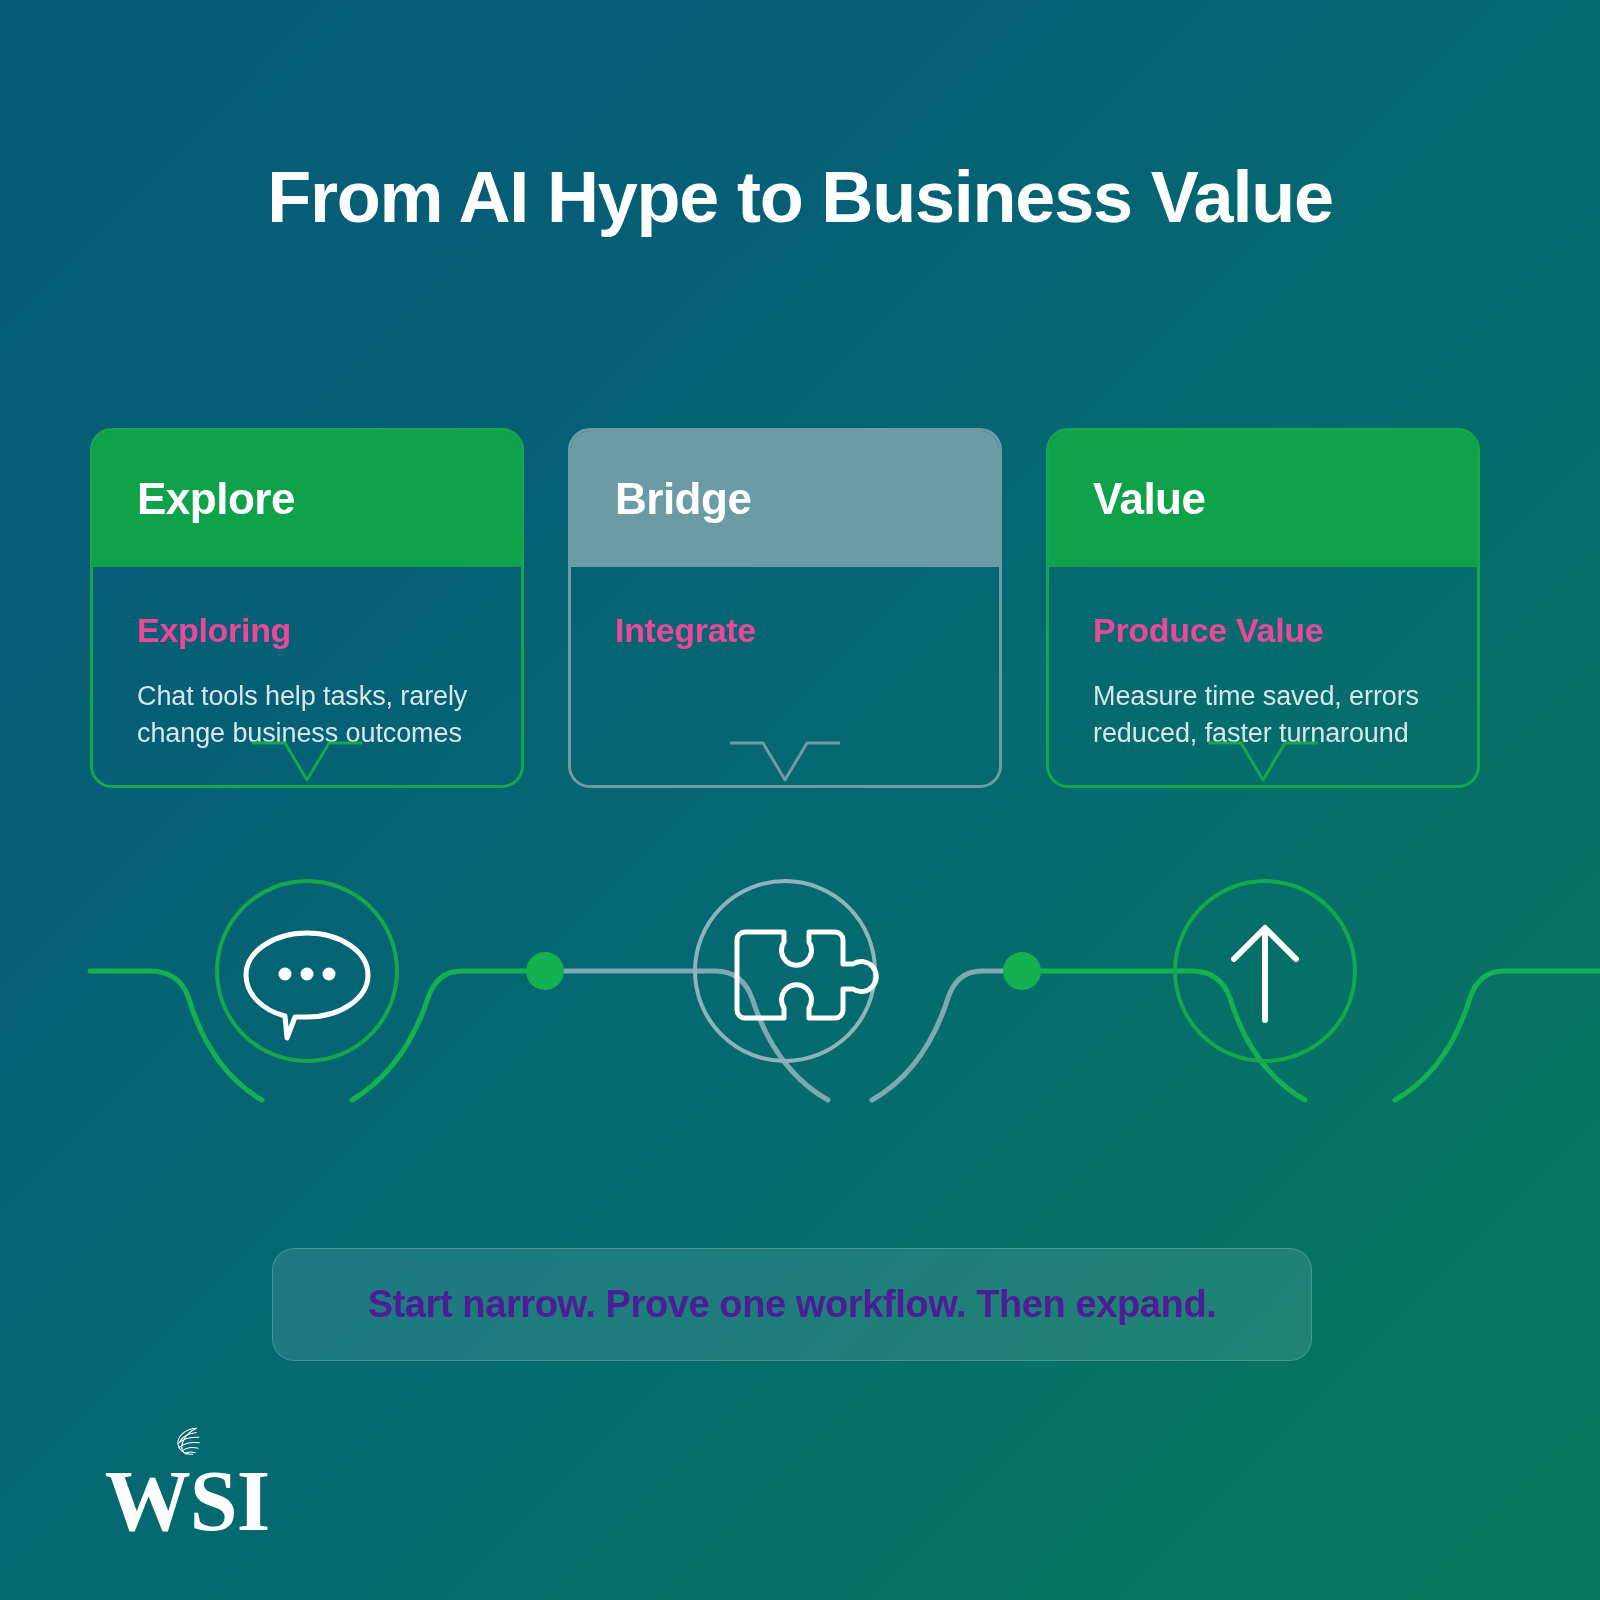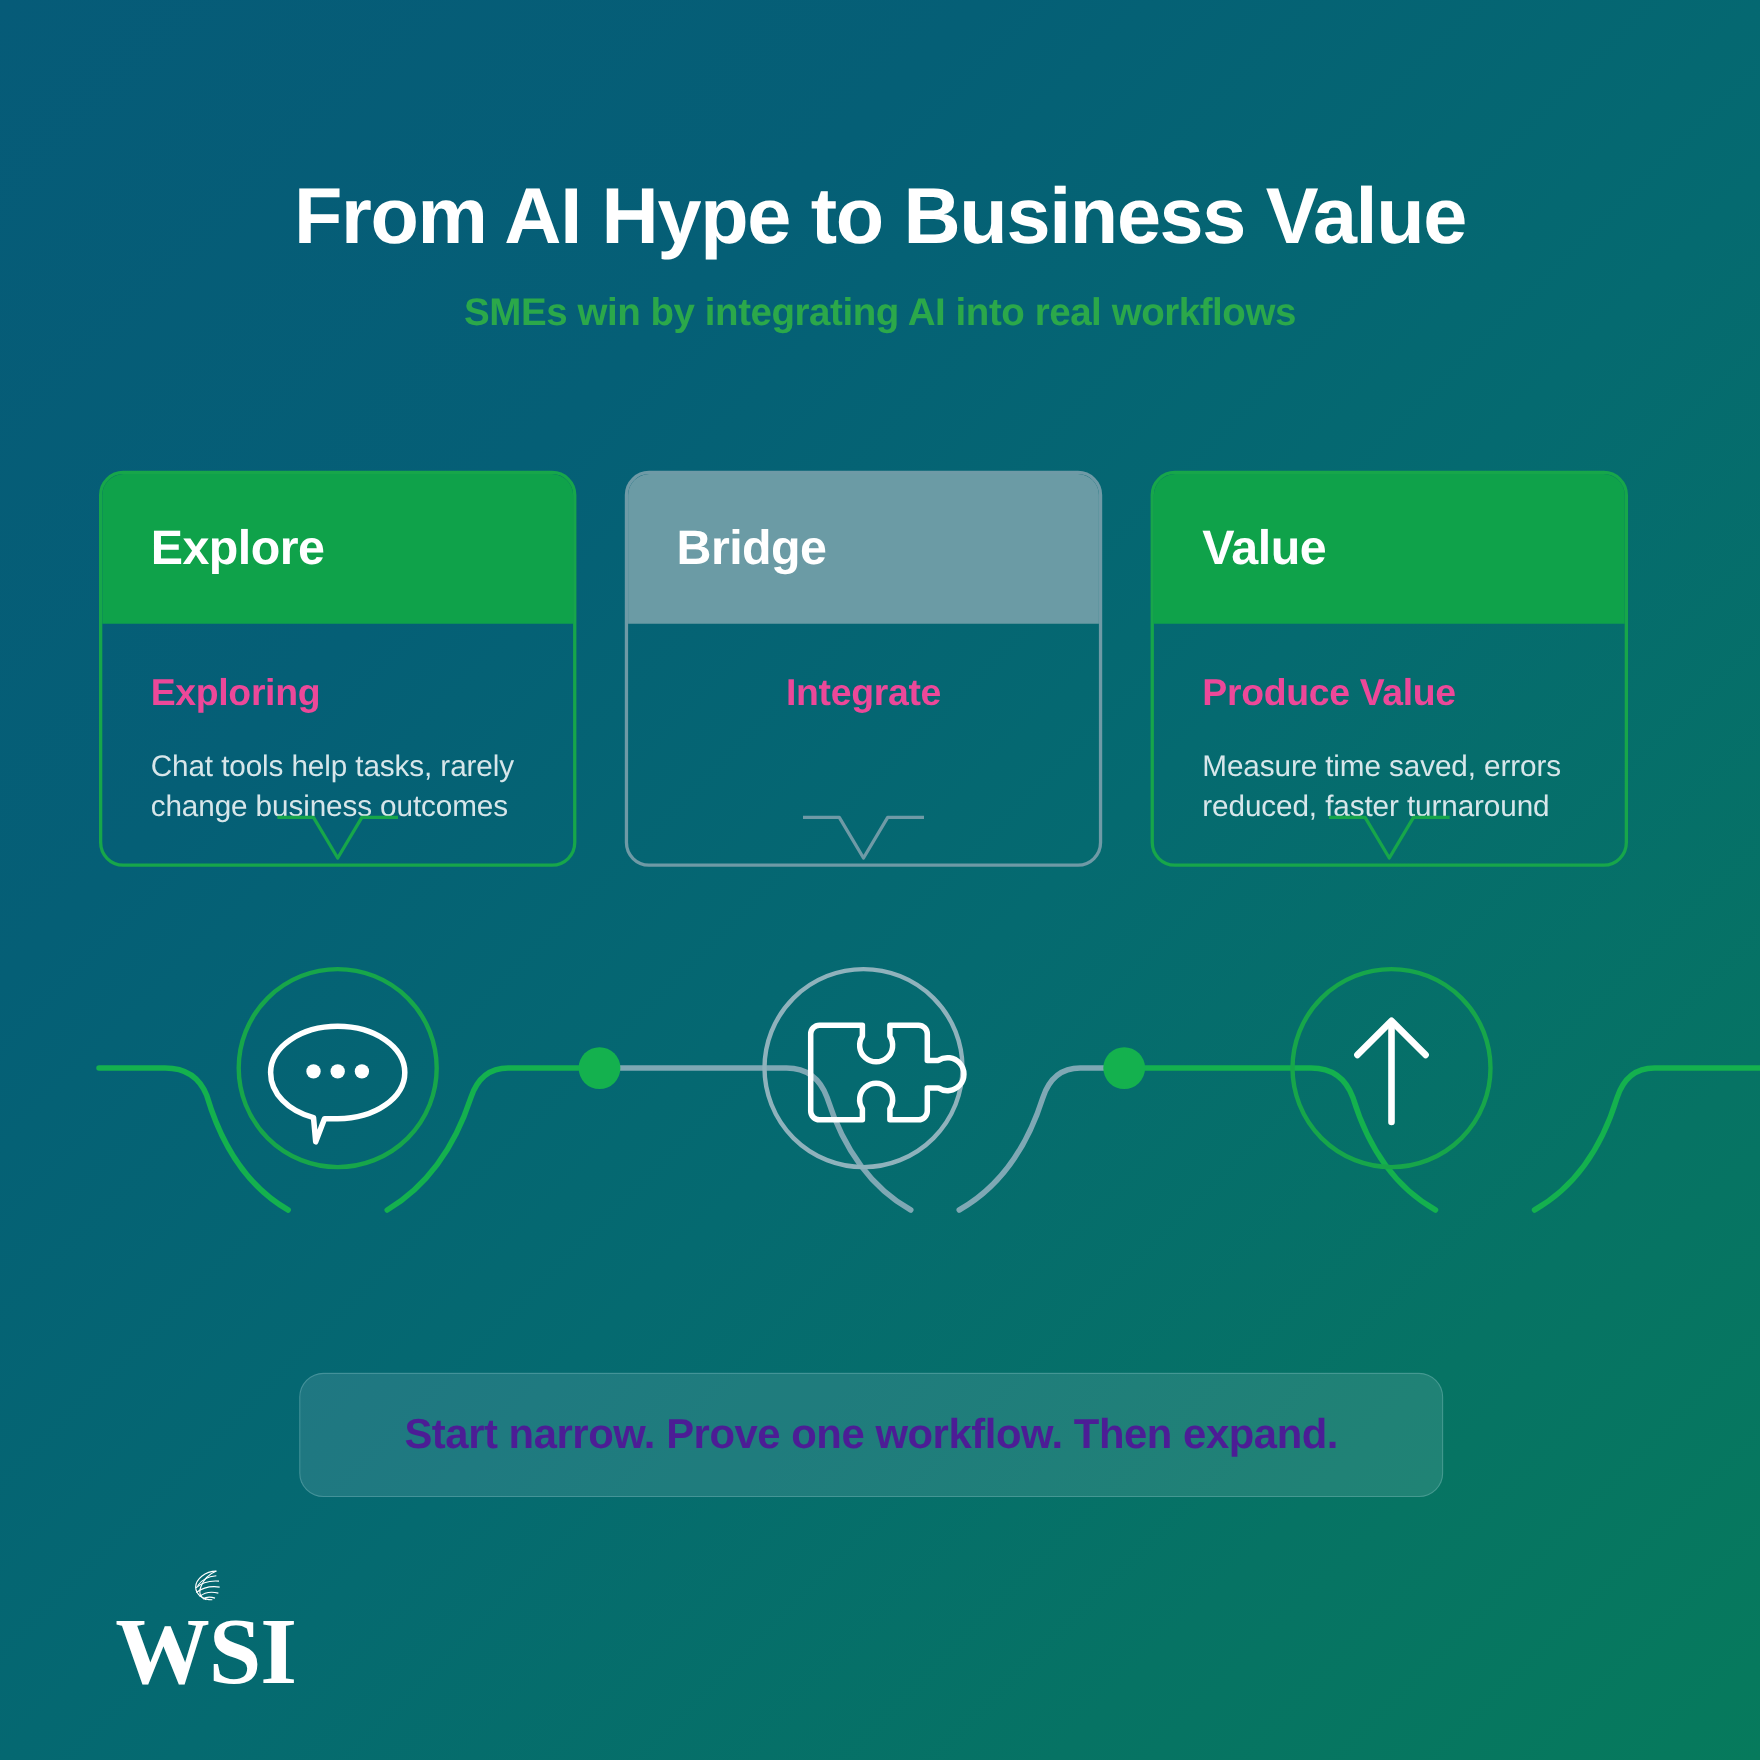--- a/index.html
+++ b/index.html
@@ -24,21 +24,21 @@
   }
 
   
   #cards { position:absolute; top:428px; left:0; width:1600px; height:420px; }
   .card {
     position:absolute; top:0; width:434px; height:360px;
     border-radius: 22px;
     border: 3px solid #17a64a;
     background: transparent;
   }
-  .card.slate { border-color:#6f9aa6;text-align:center; }
+  .card.slate { border-color:#6f9aa6; }
   .card-head {
     height: 136px;
     border-radius: 19px 19px 0 0;
     background: #0fa24a;
     display:flex; align-items:center;
     padding: 0 44px;
   }
   .card.slate .card-head { background:#6b9ba5; }
   .card-head-label {
     font-size: 44px; font-weight:700; color:#fff; letter-spacing:-0.5px;
@@ -77,21 +77,20 @@
   #logo-text {
     font-family:"Liberation Serif", serif; font-size:86px; font-weight:700;
     color:#ffffff; letter-spacing:-1px; margin-left:-6px; line-height:1;
   }
 </style>
 </head>
 <body>
 
 <div id="header">
   <div id="title">From AI Hype to Business Value</div>
-  <div id="subtitle">SMEs win by integrating AI into real workflows</div>
 </div>
 
 <div id="cards">
 
   <div class="card" style="left:90px;">
     <div class="card-head">
       <span class="card-head-label">Explore</span>
     </div>
     <div class="card-body">
       <div class="card-sub">Exploring</div>

